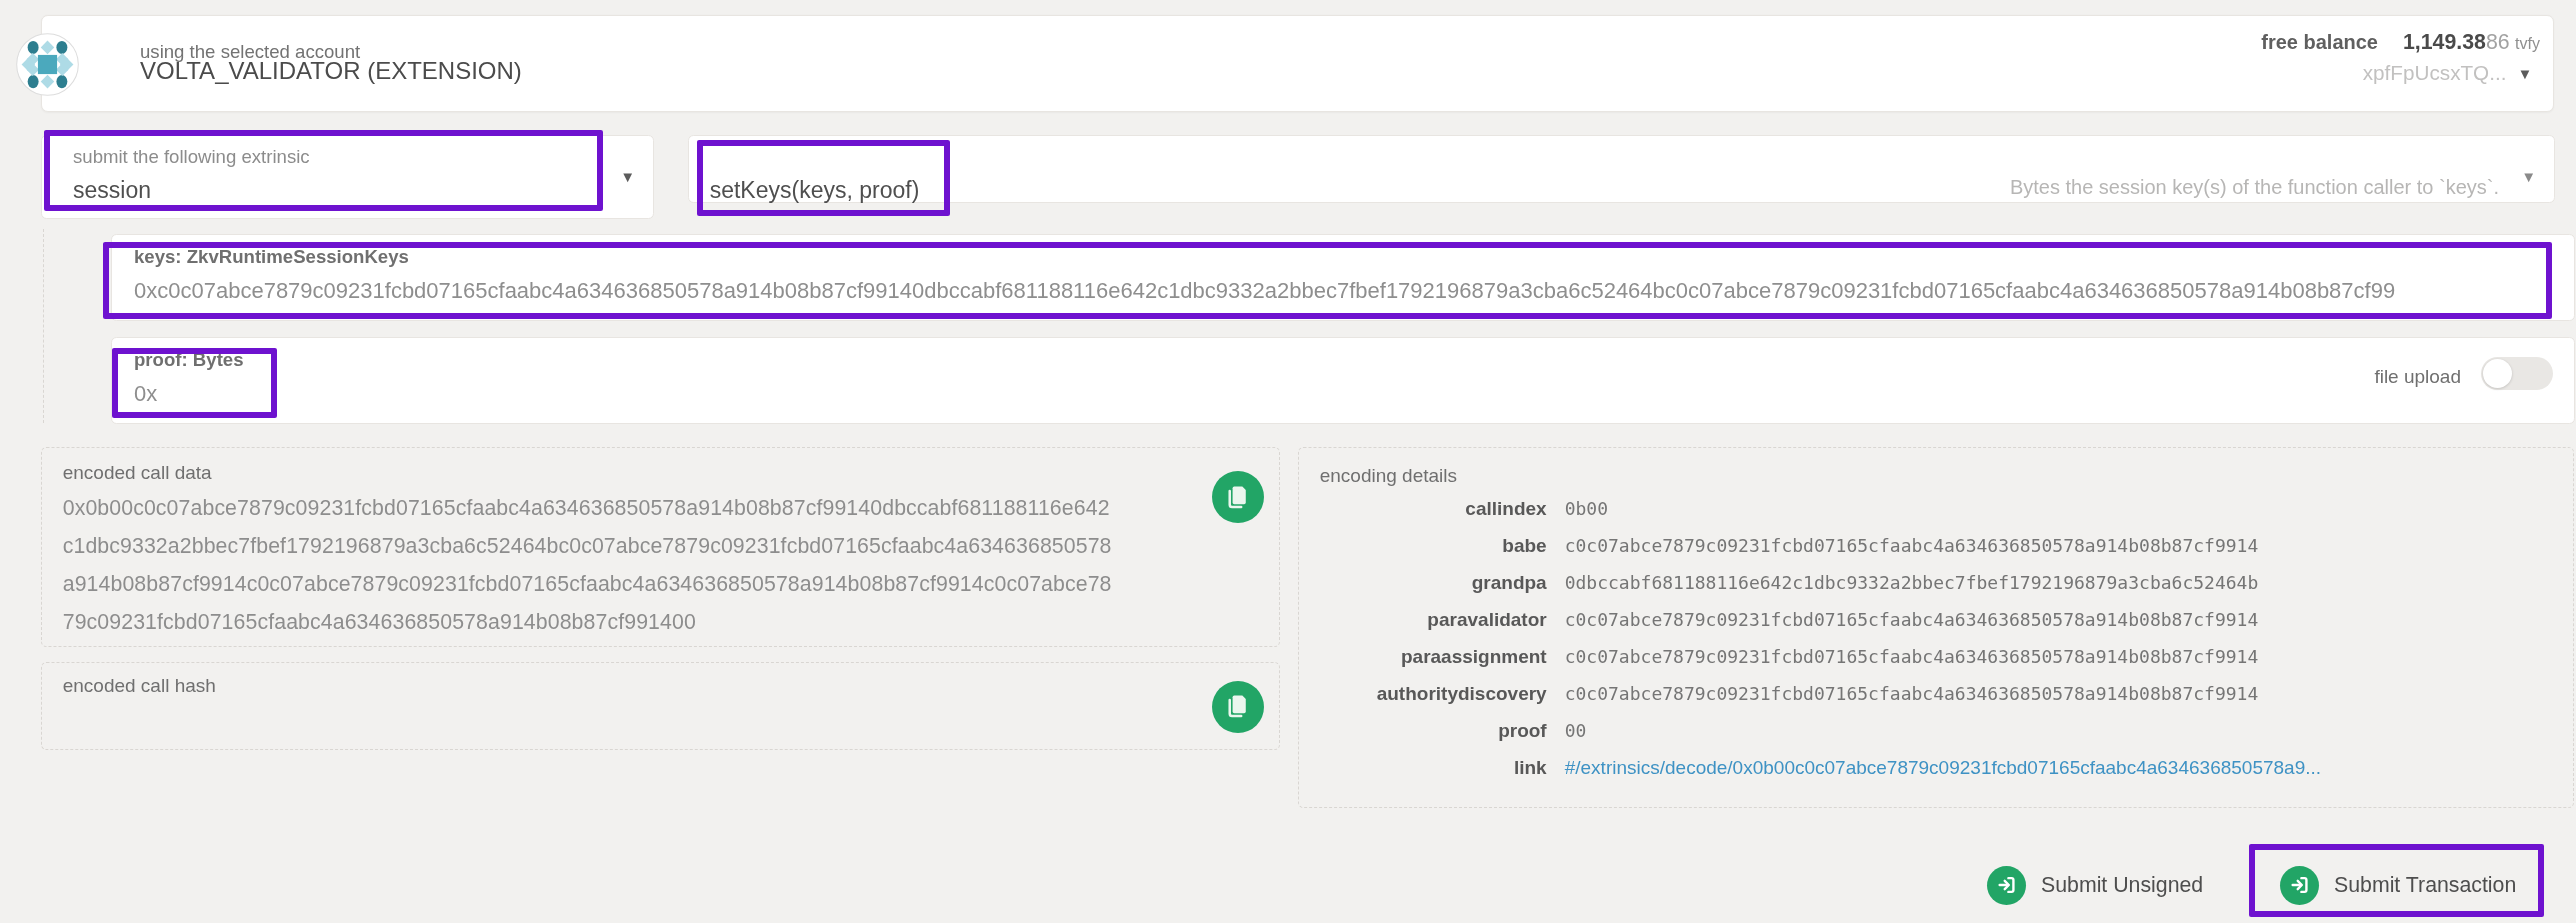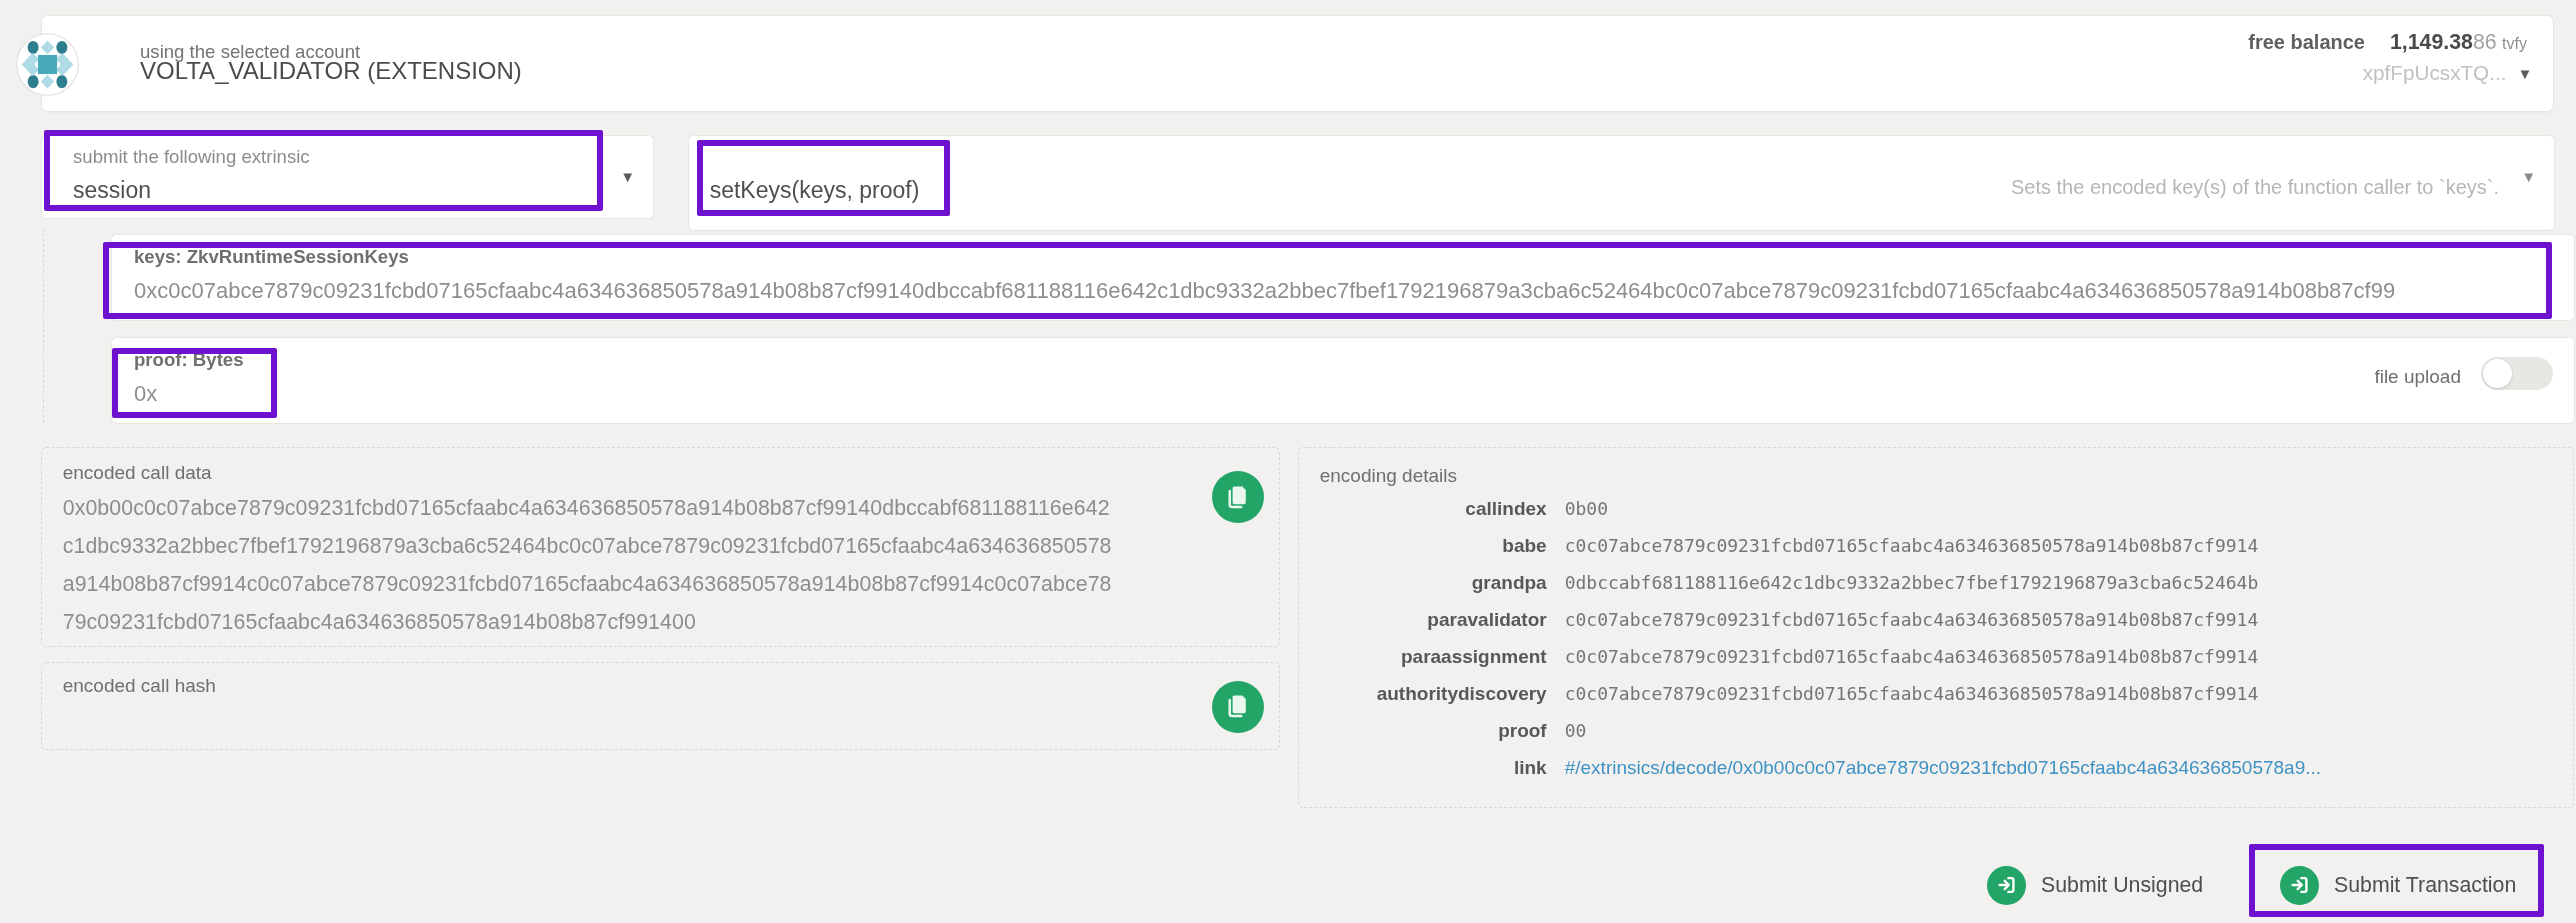--- a/index.html
+++ b/index.html
@@ -6,34 +6,34 @@
   body{position:relative;background:#f2f1ef;font-family:"Liberation Sans",sans-serif;overflow:hidden;}
   *{box-sizing:border-box;}
 
   .card{position:absolute;background:#fff;border:0.7px solid #e8e5e1;border-radius:6.9px;box-shadow:0 0.7px 2.1px rgba(0,0,0,.04);}
 
   
   #account-card{left:41px;top:15px;width:2513px;height:97px;}
   #identicon{position:absolute;left:-26px;top:16.5px;width:63px;height:63px;}
   .acct-label{position:absolute;left:98px;top:25px;font-size:18.6px;color:#737373;}
   .acct-name{position:absolute;left:98px;top:41px;font-size:24px;color:#4b4b4b;}
-  .balance-row{position:absolute;right:26px;top:13.8px;display:flex;align-items:baseline;gap:25px;}
+  .balance-row{position:absolute;right:13px;top:13.8px;display:flex;align-items:baseline;gap:25px;}
   .bal-label{font-size:20px;font-weight:700;color:#5f5f5f;}
   .bal-value{font-size:21.3px;color:#4a4a4a;font-weight:700;}
   .bal-frac{font-size:21.3px;color:#a2a2a2;font-weight:400;}
   .bal-unit{font-size:16px;color:#8f8f8f;margin-left:5.5px;font-weight:400;}
   .address-row{position:absolute;right:20.7px;top:45px;display:flex;align-items:center;gap:11px;}
   .address{font-size:20.7px;color:#c2c1c0;}
   .caret{font-size:15px;color:#5c5c5c;line-height:1;}
   .caret.light{color:#8a8a8a;}
 
   
   .input-box{position:absolute;background:#fff;border:0.7px solid #e8e5e1;border-radius:5.5px;}
   #pallet-box{left:41px;top:135px;width:613px;height:84px;}
-  #method-box{left:688px;top:135px;width:1867px;height:96px;}
+  #method-box{left:688px;top:135px;width:1867px;height:68px;}
   .input-label{position:absolute;left:31px;top:10.3px;font-size:18.6px;color:#8c8c8c;}
   .input-value{position:absolute;left:31px;top:41px;font-size:23px;color:#4f4f4f;}
   #method-box .input-value{left:20.7px;}
   .box-caret{position:absolute;right:18px;top:33px;}
   .method-hint{position:absolute;right:55px;top:40px;font-size:20px;color:#b7b6b5;}
 
   
   .param-guide{position:absolute;left:43px;top:229px;height:194px;width:0;border-left:1.4px dashed #d9d6d2;}
   .param-box{position:absolute;background:#fff;border:0.7px solid #e8e5e1;border-radius:5.5px;margin-left:19px;}
   #keys-box{left:92px;top:234px;width:2464px;height:87px;}
@@ -113,21 +113,21 @@
   </div>
 </div>
 
 <div class="input-box" id="pallet-box">
   <div class="input-label">submit the following extrinsic</div>
   <div class="input-value">session</div>
   <span class="box-caret caret">▼</span>
 </div>
 <div class="input-box" id="method-box">
   <div class="input-value">setKeys(keys, proof)</div>
-  <span class="method-hint">Sets the encoded key(s) of the function caller to `keys`.</span>
+  <span class="method-hint">Bytes the session key(s) of the function caller to `keys`.</span>
   <span class="box-caret caret light">▼</span>
 </div>
 
 <div class="param-guide"></div>
 <div class="param-box" id="keys-box">
   <div class="param-label">keys: ZkvRuntimeSessionKeys</div>
   <div class="param-value">0xc0c07abce7879c09231fcbd07165cfaabc4a634636850578a914b08b87cf99140dbccabf681188116e642c1dbc9332a2bbec7fbef1792196879a3cba6c52464bc0c07abce7879c09231fcbd07165cfaabc4a634636850578a914b08b87cf99</div>
 </div>
 <div class="param-box" id="proof-box">
   <div class="param-label">proof: Bytes</div>

